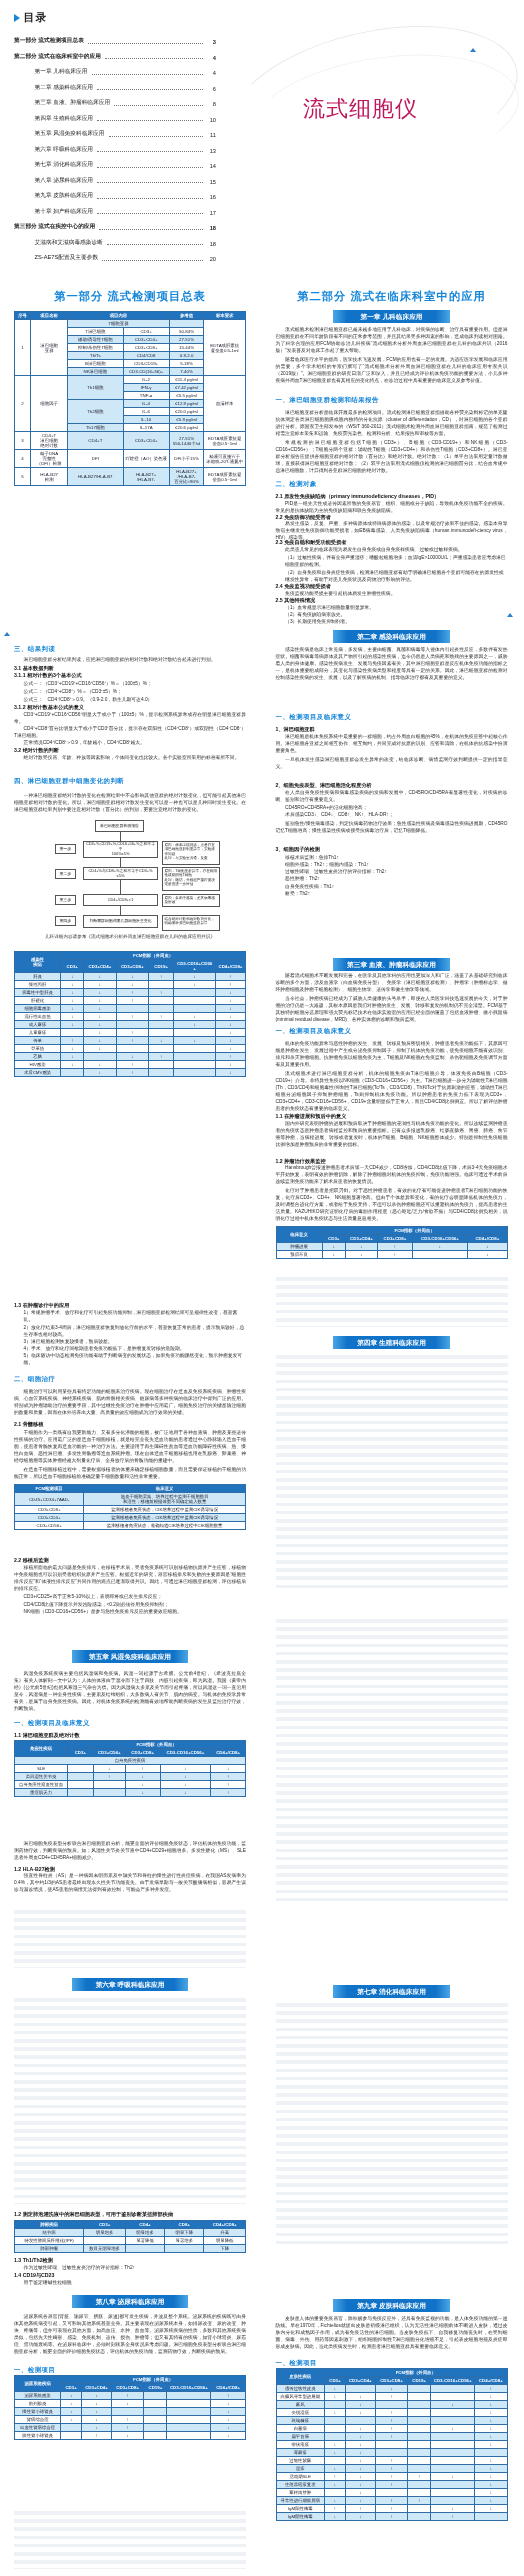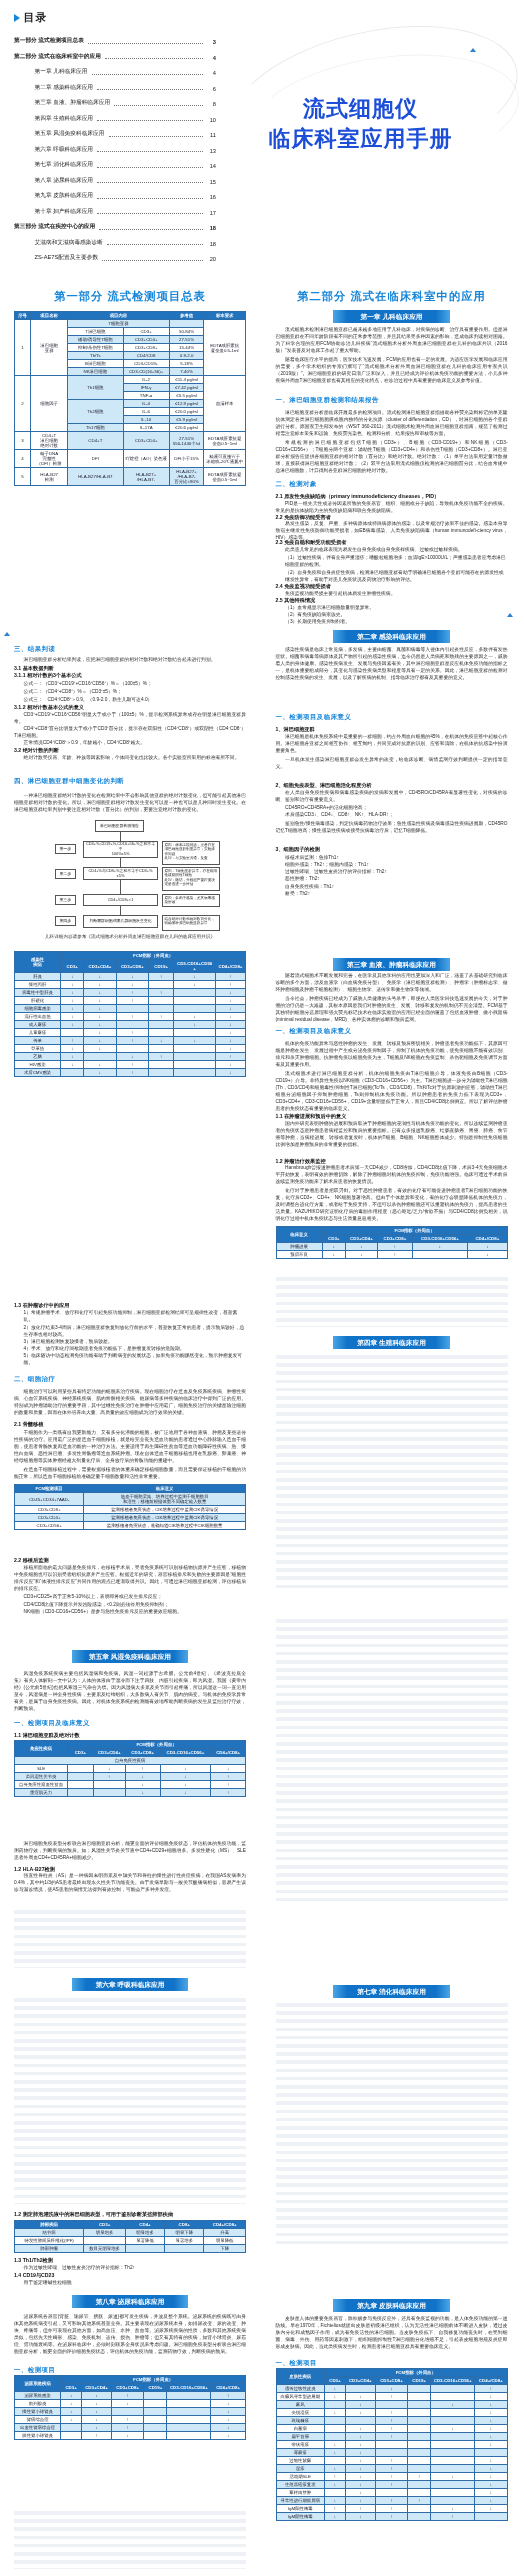--- a/index.html
+++ b/index.html
@@ -24,21 +24,21 @@
   .tbl td.w{background:#ffffff;}
   .toc-item{display:flex;align-items:flex-end;margin-bottom:7.5px;font-size:5.7px;color:#222;}
   .toc-item .lbl{white-space:nowrap;padding-right:2.1px;}
   .toc-item .dots{flex:1;border-bottom:0.8px dotted #777;margin:0 2.1px 1.5px 2.1px;height:0.5px;}
   .toc-item .pg{width:11.3px;text-align:right;}
   .toc-l1{font-weight:bold;}
   .toc-l2{padding-left:20.6px;}
   .tochead{display:flex;align-items:center;}
   .tochead .tri{width:0;height:0;border-left:6.7px solid #1786d9;border-top:4.6px solid transparent;border-bottom:4.6px solid transparent;margin-right:3.6px;}
   .tochead .txt{font-size:10.8px;font-weight:bold;color:#222;letter-spacing:1px;}
-  .cover-line{position:absolute;left:0;width:201px;text-align:center;color:#1d4ed8;font-weight:bold;font-size:22px;letter-spacing:1px;white-space:nowrap;}
+  .cover-line{position:absolute;left:0;width:201px;text-align:center;color:#be185d;font-weight:normal;font-size:22px;letter-spacing:1px;white-space:nowrap;}
   .swoosh{position:absolute;border:1px solid #b9c4cc;border-radius:50%;opacity:.35;border-left-color:transparent;border-bottom-color:transparent;}
   .fold{width:0;height:0;border-left:3.1px solid transparent;border-right:3.1px solid transparent;border-bottom:4.6px solid #2d7fd0;}
   .flowbox{position:absolute;border:0.5px solid #555;background:#fff;font-size:3.9px;line-height:1.25;display:flex;align-items:center;justify-content:center;text-align:center;padding:0.5px 1px;box-sizing:border-box;}
   .flownote{position:absolute;border:0.5px solid #555;background:#fff;font-size:3.6px;line-height:1.25;text-align:left;padding:1px 1.5px;box-sizing:border-box;}
   .flowline{position:absolute;width:0.5px;background:#555;}
 </style>
 </head>
 <body>
 
 <div class="col" id="col-left">
@@ -669,21 +669,20 @@
     <div class="blk fold" style="top: 632px; left: 4.1px;"></div>
   </div>
 
 <div class="col" id="col-right">
   <div>
     <div class="swoosh" style="left:-31px;top:31px;width:289px;height:134px;transform:rotate(-12deg);"></div>
     <div class="swoosh" style="left:-10.3px;top:57px;width:268px;height:113px;transform:rotate(-8deg);opacity:.2;"></div>
     <div class="fold" style="position:absolute;left:210px;top:48px;"></div>
   </div>
   <div class="cover-line" style="top:94px;">流式细胞仪</div>
-  <div class="cover-line" style="top:124px;">临床科室应用手册</div>
 <div class="blk blk-part" style="font-size: 11.3px; width: 232px; top: 289px; left: 15.5px;">第二部分  流式在临床科室中的应用</div>
     <div class="blk barwrap" style="width: 232px; top: 310px; left: 15.5px;"><div class="bar">第一章 儿科临床应用</div></div>
     <div class="blk blk-p" style="top: 326px; left: 15.5px; width: 232px;">流式细胞术检测淋巴细胞亚群已越来越多地应用于儿科临床，对疾病的诊断、治疗具有重要作用。但是淋巴细胞亚群在不同年龄阶段有不同的正常参考范围，并且其结果受多种因素的影响，造成临床判读相对困难。为了科学合理的应用FCM协助诊治儿科疾病“流式细胞术分析外周血淋巴细胞亚群在儿科的临床共识（2016版）”发表普及对临床工作起了重大帮助。</div>
     <div class="blk blk-p" style="top: 356px; left: 15.5px; width: 232px;">随着临床医疗水平的提高，医学技术飞速发展，FCM的应用也有一定的发展。为适应医学发展和临床应用的需要，多个学术组织的专家们撰写了“流式细胞术分析外周血淋巴细胞亚群在儿科的临床应用专家共识（2019版）”。淋巴细胞亚群的研究日渐广泛和深入，并且已经成为评价机体免疫功能的重要方法，小儿多种疾病外周血T淋巴细胞亚群也有其相应的变化特点，在诊治过程中具有重要的临床意义及参考价值。</div>
     <div class="blk blk-sec" style="top: 396px; left: 15.5px; width: 232px;">一、淋巴细胞亚群检测和结果报告</div>
     <div class="blk blk-p" style="top: 409px; left: 15.5px; width: 232px;">淋巴细胞亚群分析是临床开展最多的检测项目。流式检测淋巴细胞亚群指借助各种荧光染料标记的单克隆抗体测定各类淋巴细胞胞膜或胞内独特的分化抗原（cluster of differentiation，CD），对淋巴细胞的各个亚群进行分析。原国家卫生部发布的（WS/T 360-2011）流式细胞术检测外周血淋巴细胞亚群指南，规范了检测过程需注意标本采集和运输、免疫荧光染色、检测和分析、结果报告和审核等方面。</div>
     <div class="blk blk-p" style="top: 439px; left: 15.5px; width: 232px;">常规检测的淋巴细胞亚群包括T细胞（CD3+）、B细胞（CD3-CD19+）和NK细胞（CD3-CD16+CD56+）；T细胞分两个亚群：辅助性T细胞（CD3+CD4+）和杀伤性T细胞（CD3+CD8+）。淋巴亚群分析报告应提供各细胞亚群的相对计数（百分比）和绝对计数。绝对计数：（1）单平台法采用定量计数微球，直接获得淋巴细胞亚群绝对计数；（2）双平台法采用流式细胞仪检测的淋巴细胞百分比，结合血常规中总淋巴细胞数，计算得到各亚群淋巴细胞的绝对计数。</div>
     <div class="blk blk-sec" style="top: 480px; left: 15.5px; width: 232px;">二、检测对象</div>
     <div class="blk blk-sub" style="top: 493px; left: 15.5px; width: 232px;">2.1 原发性免疫缺陷病（primary immunodeficiency diseases，PID）</div>
     <div class="blk blk-p" style="top: 500px; left: 15.5px; width: 232px;">PID是一组先天性或遗传因素所致的免疫器官、组织、细胞或分子缺陷，导致机体免疫功能不全的疾病。常见的是抗体缺陷为主的免疫缺陷病和联合免疫缺陷病。</div>

